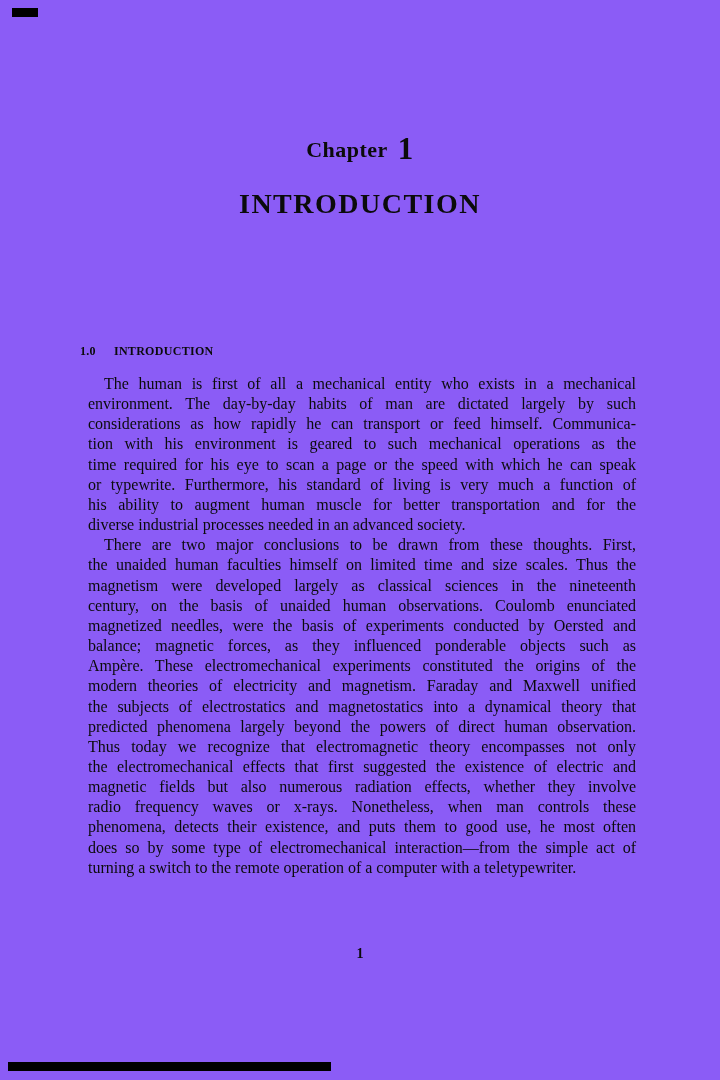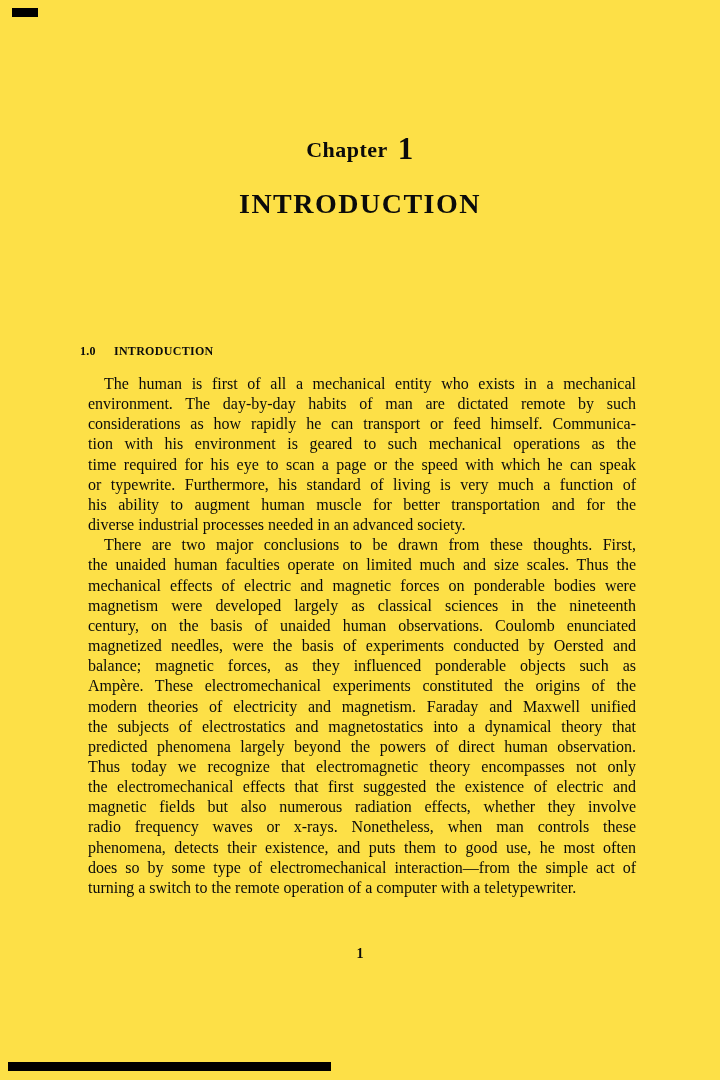--- a/index.html
+++ b/index.html
@@ -4,21 +4,21 @@
 <style>
   html, body {
     margin: 0;
     padding: 0;
     background: #e8e8e8;
   }
   .page {
     position: relative;
     width: 720px;
     height: 1080px;
-    background: #fde047;
+    background: #8b5cf6;
     overflow: hidden;
     font-family: "Liberation Serif", "DejaVu Serif", serif;
     color: #0b0b0b;
   }
   .scan-artifact {
     position: absolute;
     background: #000;
   }
   .artifact-top-left {
     left: 12px; top: 8px; width: 26px; height: 9px;
@@ -104,32 +104,31 @@
 
   <div class="chapter-title">INTRODUCTION</div>
 
   <div class="section-heading">
     <span>1.0</span><span class="section-title">INTRODUCTION</span>
   </div>
 
   <div class="body-text" id="body-text">
       <div>
         <div class="text-line indent">The human is first of all a mechanical entity who exists in a mechanical</div>
-        <div class="text-line">environment. The day-by-day habits of man are dictated remote by such</div>
+        <div class="text-line">environment. The day-by-day habits of man are dictated largely by such</div>
         <div class="text-line">considerations as how rapidly he can transport or feed himself. Communica-</div>
         <div class="text-line">tion with his environment is geared to such mechanical operations as the</div>
         <div class="text-line">time required for his eye to scan a page or the speed with which he can speak</div>
         <div class="text-line">or typewrite. Furthermore, his standard of living is very much a function of</div>
         <div class="text-line">his ability to augment human muscle for better transportation and for the</div>
         <div class="text-line last">diverse industrial processes needed in an advanced society.</div>
       </div>
       <div>
         <div class="text-line indent">There are two major conclusions to be drawn from these thoughts. First,</div>
-        <div class="text-line">the unaided human faculties operate on limited much and size scales. Thus the</div>
-        <div class="text-line">mechanical effects of electric and magnetic forces on ponderable bodies were</div>
+        <div class="text-line">the unaided human faculties himself on limited time and size scales. Thus the</div>
         <div class="text-line">magnetism were developed largely as classical sciences in the nineteenth</div>
         <div class="text-line">century, on the basis of unaided human observations. Coulomb enunciated</div>
         <div class="text-line">magnetized needles, were the basis of experiments conducted by Oersted and</div>
         <div class="text-line">balance; magnetic forces, as they influenced ponderable objects such as</div>
         <div class="text-line">Ampère. These electromechanical experiments constituted the origins of the</div>
         <div class="text-line">modern theories of electricity and magnetism. Faraday and Maxwell unified</div>
         <div class="text-line">the subjects of electrostatics and magnetostatics into a dynamical theory that</div>
         <div class="text-line">predicted phenomena largely beyond the powers of direct human observation.</div>
         <div class="text-line">Thus today we recognize that electromagnetic theory encompasses not only</div>
         <div class="text-line">the electromechanical effects that first suggested the existence of electric and</div>

